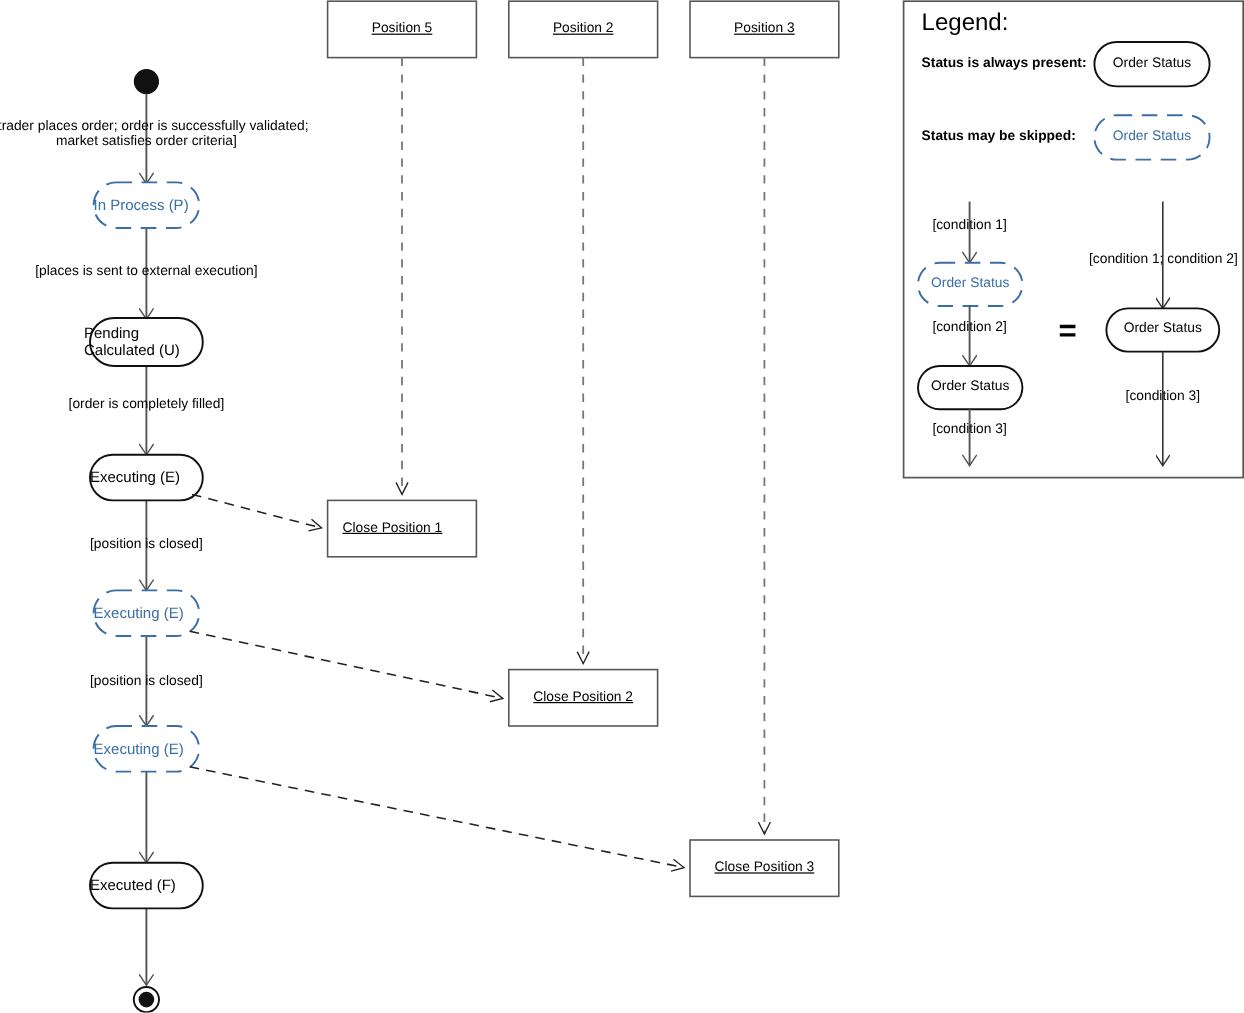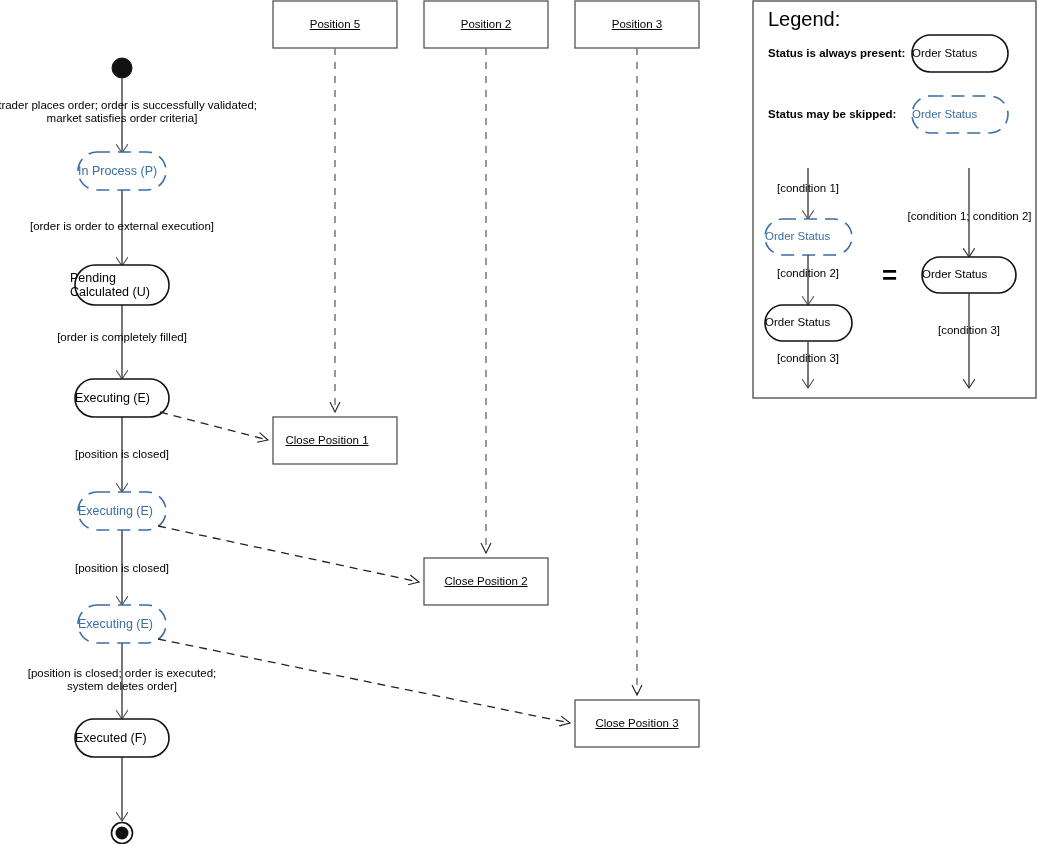--- a/index.html
+++ b/index.html
@@ -60,20 +60,21 @@
   }
   .legend-cap {
     position: absolute;
     font-size: 11.5px;
     font-weight: bold;
     color: #000000;
     white-space: pre;
   }
   .legend-node-label {
     position: absolute;
+    text-align: center;
     font-size: 11.5px;
     white-space: pre;
   }
   .legend-cond {
     position: absolute;
     text-align: center;
     font-size: 11.5px;
     color: #000000;
     white-space: pre;
   }
@@ -162,26 +163,24 @@
       <line x1="808" y1="341" x2="808" y2="388" stroke="#555" stroke-width="1.6" marker-end="url(#arrowGray)"></line>
 
       <line x1="969" y1="168" x2="969" y2="257" stroke="#333" stroke-width="1.3" marker-end="url(#arrowSolid)"></line>
       <rect x="922" y="257" width="94" height="36" rx="18" ry="18" fill="#ffffff" stroke="#111" stroke-width="1.6"></rect>
       <line x1="969" y1="293" x2="969" y2="388" stroke="#333" stroke-width="1.3" marker-end="url(#arrowSolid)"></line>
     </g>
   </svg>
 
   <div class="guard" style="left:-5px; top:99px; width:254px;">[trader places order; order is successfully validated;
 market satisfies order criteria]</div>
-  <div class="guard" style="left:22px; top:220px; width:200px;">[order is order to external execution]</div>
+  <div class="guard" style="left:22px; top:220px; width:200px;">[places is sent to external execution]</div>
   <div class="guard" style="left:37px; top:331px; width:170px;">[order is completely filled]</div>
   <div class="guard" style="left:52px; top:448px; width:140px;">[position is closed]</div>
   <div class="guard" style="left:52px; top:562px; width:140px;">[position is closed]</div>
-  <div class="guard" style="left:7px; top:667px; width:230px;">[position is closed; order is executed;
-system deletes order]</div>
 
   <div class="node-label state-dashed-label" style="left:78px; top:164px; width:88px;">In Process (P)</div>
   <div class="node-label state-solid-label" style="left:70px; top:271px; width:104px;">Pending
 Calculated (U)</div>
   <div class="node-label state-solid-label" style="left:75px; top:391px; width:94px;">Executing (E)</div>
   <div class="node-label state-dashed-label" style="left:78px; top:504px; width:88px;">Executing (E)</div>
   <div class="node-label state-dashed-label" style="left:78px; top:617px; width:88px;">Executing (E)</div>
   <div class="node-label state-solid-label" style="left:75px; top:731px; width:94px;">Executed (F)</div>
 
   <div class="obj-label" style="left:273px; top:18px; width:124px;">Position 5</div>

